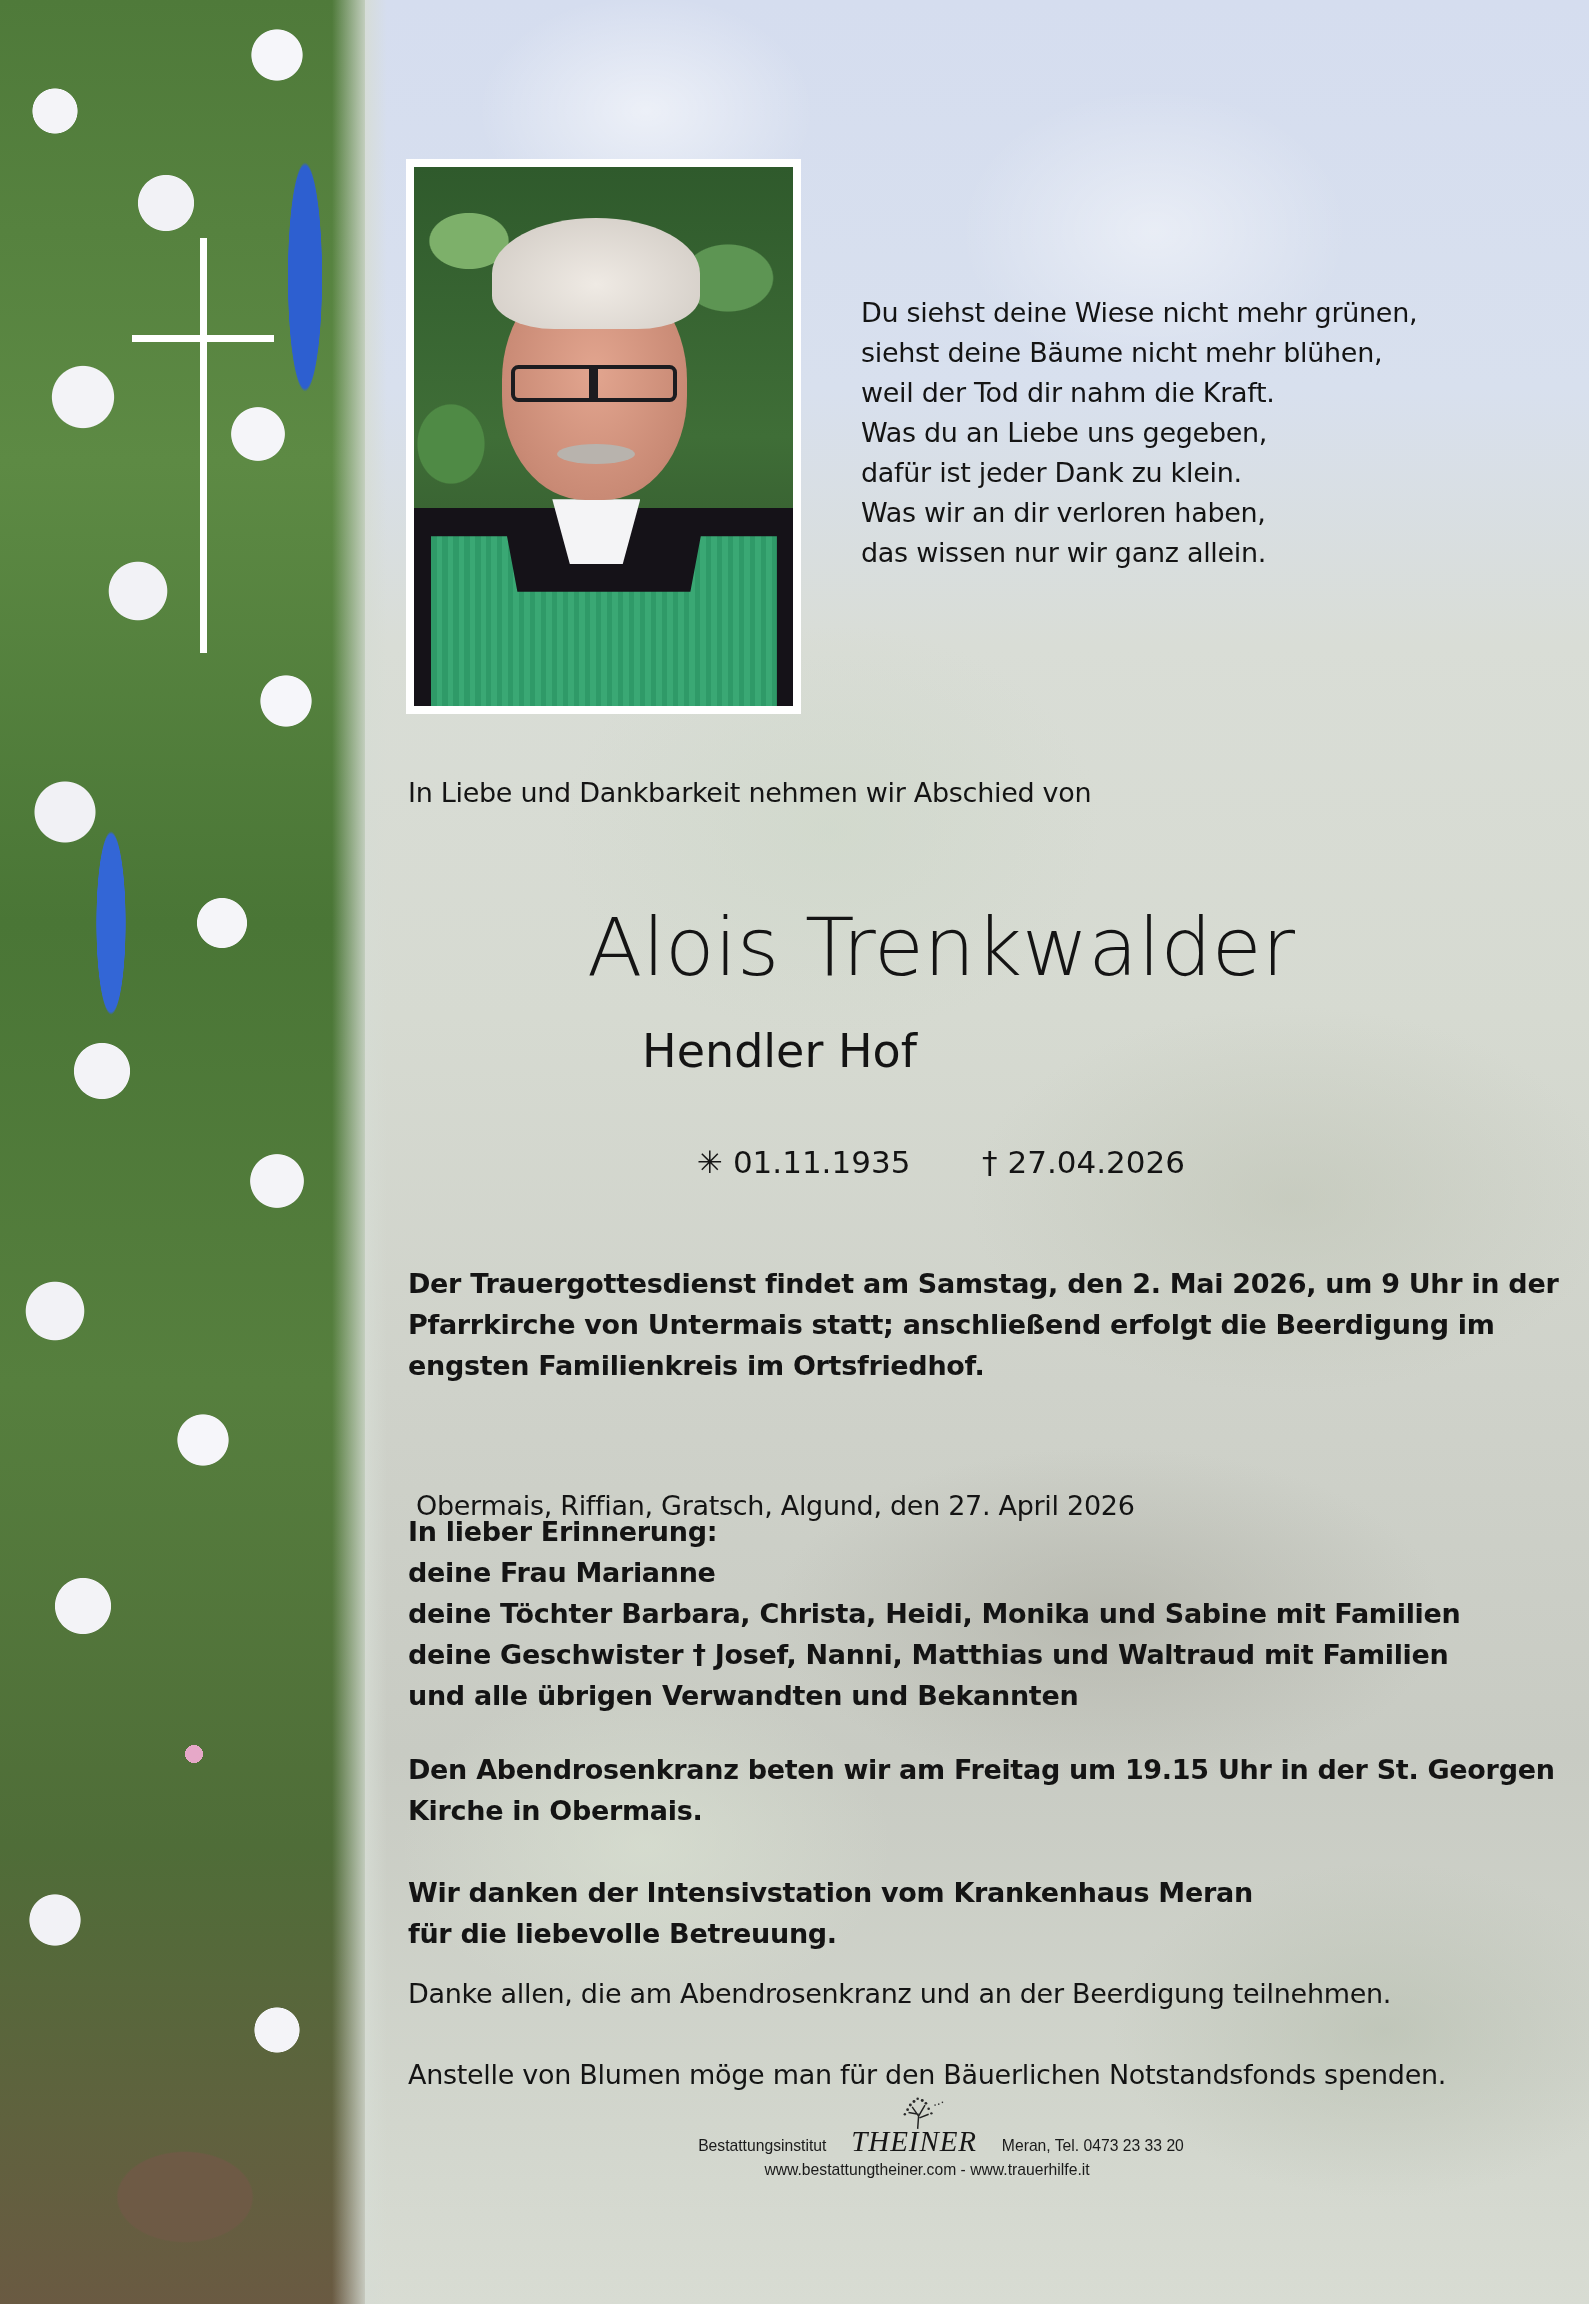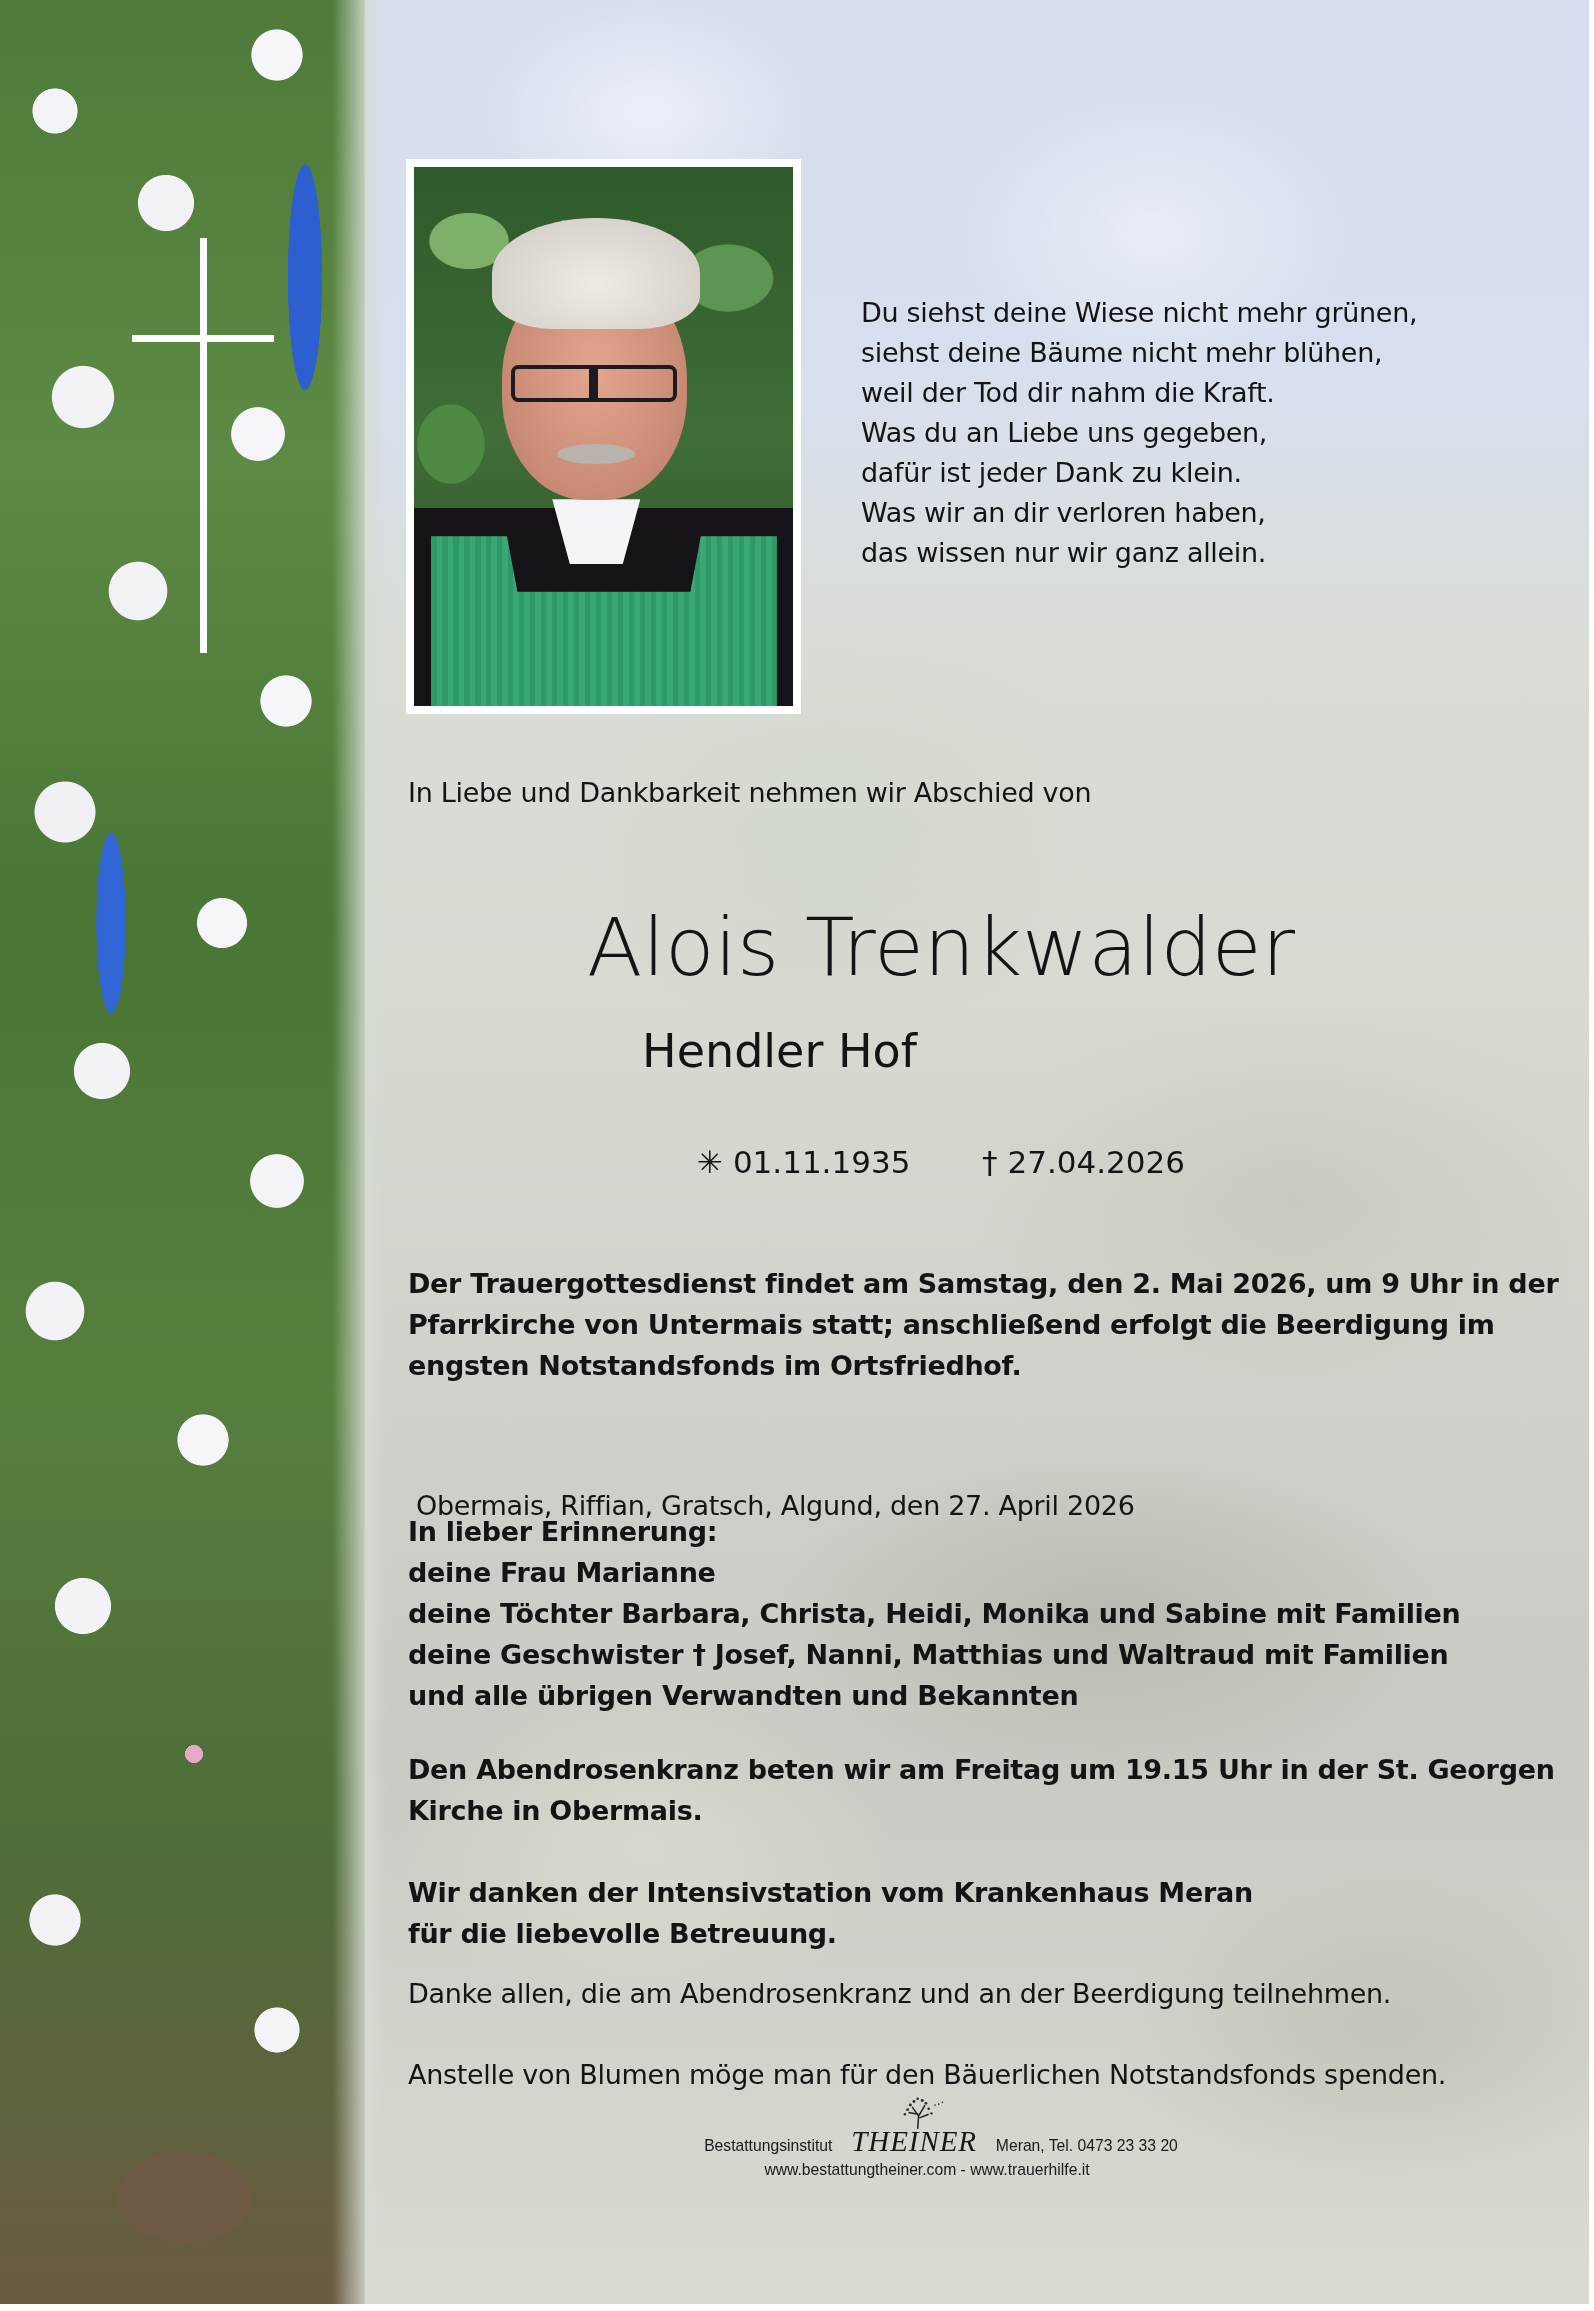--- a/index.html
+++ b/index.html
@@ -75,21 +75,21 @@
   .body-text div { margin: 0; font-weight: bold; }
   .p1 { top: 1263px; }
   .p2 { top: 1485px; margin-left: 8px; }
   .p3 { top: 1511px; }
   .p4 { top: 1749px; }
   .p5 { top: 1872px; }
   .p6 { top: 1973px; }
   .p7 { top: 2054px; }
 
   .footer { position: absolute; left: 0; width: 1589px; padding-left: 293px; box-sizing: border-box; text-align: center; top: 2127px; color: #1a1a1a; }
-  .footer-line1 { font-family: "Liberation Sans", sans-serif; font-size: 15.7px; line-height: 28px; display: flex; align-items: flex-end; justify-content: center; gap: 19px; }
+  .footer-line1 { font-family: "Liberation Sans", sans-serif; font-size: 15.7px; line-height: 28px; display: flex; align-items: flex-end; justify-content: center; gap: 25px; }
   .logo-wrap { position: relative; display: inline-block; font-style: italic; }
   .logo-tree { position: absolute; left: 41px; top: -33px; width: 55px; height: 35px; }
   .logo { font-family: "Liberation Serif", serif; font-size: 29px; letter-spacing: 0.9px; line-height: 28px; color: #161616; }
   .footer-line2 { font-family: "Liberation Sans", sans-serif; font-size: 15.7px; line-height: 20px; padding-right: 28px; }
 </style>
 </head>
 <body>
 
 <div class="page">
 
@@ -129,21 +129,21 @@
     <span>✳</span>
     <span>01.11.1935</span>
     <span class="gap"></span>
     <span>†</span>
     <span>27.04.2026</span>
   </div>
 
   <div class="text-block body-text p1">
     <div>Der Trauergottesdienst findet am Samstag, den 2. Mai 2026, um 9 Uhr in der</div>
     <div>Pfarrkirche von Untermais statt; anschließend erfolgt die Beerdigung im</div>
-    <div>engsten Notstandsfonds im Ortsfriedhof.</div>
+    <div>engsten Familienkreis im Ortsfriedhof.</div>
   </div>
 
   <div class="text-block body-text p2">Obermais, Riffian, Gratsch, Algund, den 27. April 2026</div>
 
   <div class="text-block body-text p3">
     <div>In lieber Erinnerung:</div>
     <div>deine Frau Marianne</div>
     <div>deine Töchter Barbara, Christa, Heidi, Monika und Sabine mit Familien</div>
     <div>deine Geschwister † Josef, Nanni, Matthias und Waltraud mit Familien</div>
     <div>und alle übrigen Verwandten und Bekannten</div>

